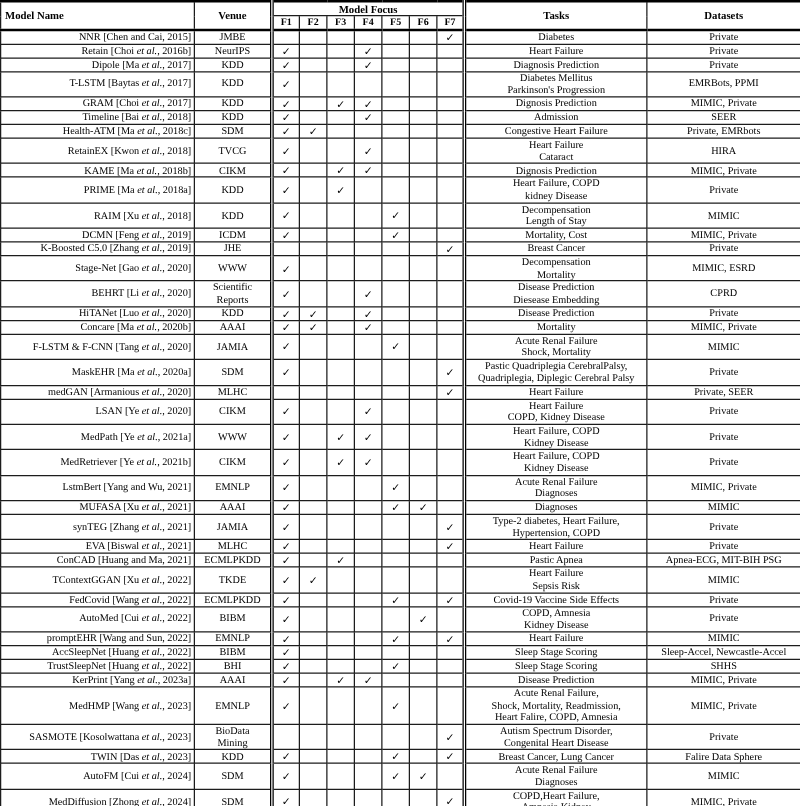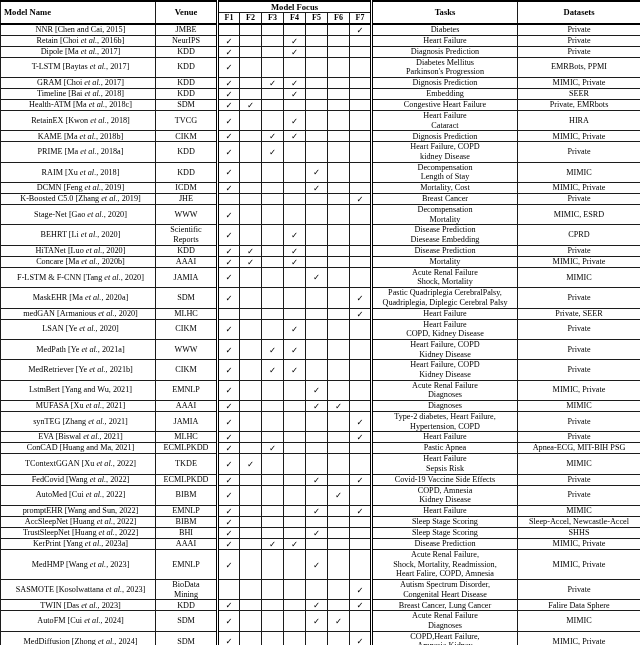--- a/index.html
+++ b/index.html
@@ -18,21 +18,21 @@
     border:1px solid #1c1c1c;
     padding:0 2px;
     text-align:center;
     vertical-align:middle;
     line-height:1.18;
     overflow:hidden;
   }
   thead th { font-weight:bold; font-size:8.6px; border-bottom:2px solid #000; }
   thead th.group-header { border-bottom:1px solid #1c1c1c; }
   thead th.focus-label { font-size:8px; }
-  td.model { text-align:center; padding-left:7px; }
+  td.model { text-align:right; padding-left:7px; }
   .pre { white-space:pre-line; }
   .dbl-left { border-left:3px double #000; }
   .dbl-right { border-right:3px double #000; }
   td.focus { font-size:8.5px; }
   i { font-style:italic; }
 </style>
 </head>
 <body>
 
 <div class="sheet">
@@ -138,21 +138,21 @@
         <tr>
     <td class="model">Timeline [Bai <i>et al.</i>, 2018]</td>
     <td class="venue pre">KDD</td>
     <td class="focus dbl-left">✓</td>
     <td class="focus"></td>
     <td class="focus"></td>
     <td class="focus">✓</td>
     <td class="focus"></td>
     <td class="focus"></td>
     <td class="focus dbl-right"></td>
-    <td class="tasks pre">Embedding</td>
+    <td class="tasks pre">Admission</td>
     <td class="datasets pre">SEER</td>
   </tr>
         <tr>
     <td class="model">Health-ATM [Ma <i>et al.</i>, 2018c]</td>
     <td class="venue pre">SDM</td>
     <td class="focus dbl-left">✓</td>
     <td class="focus">✓</td>
     <td class="focus"></td>
     <td class="focus"></td>
     <td class="focus"></td>

